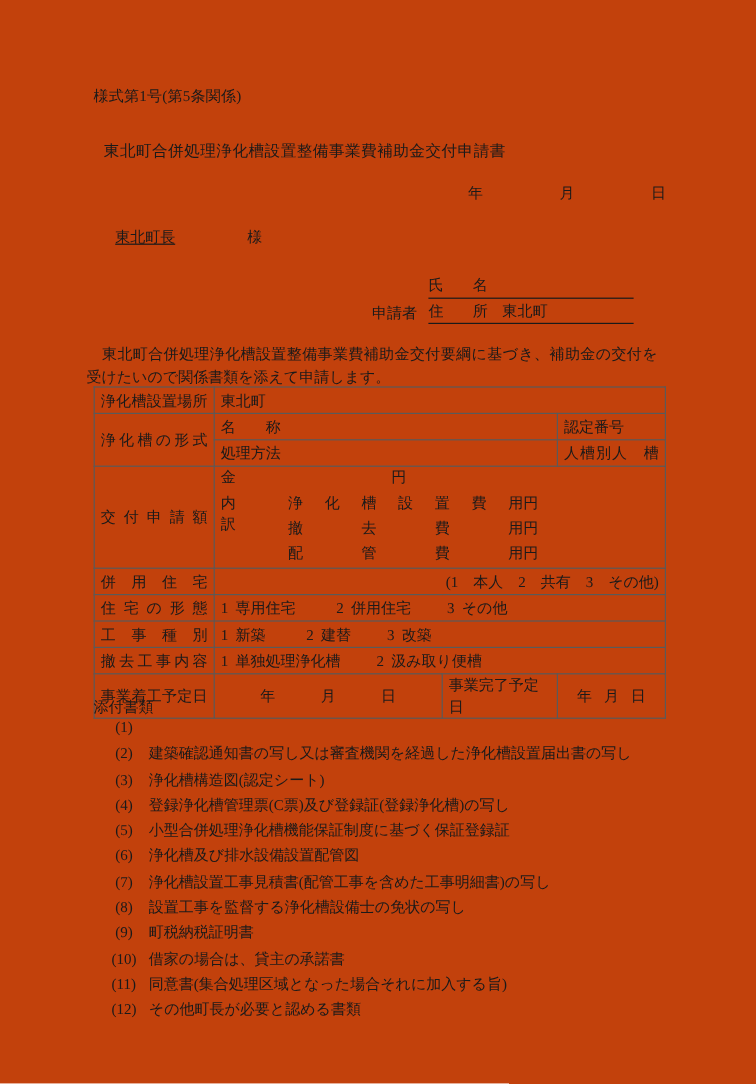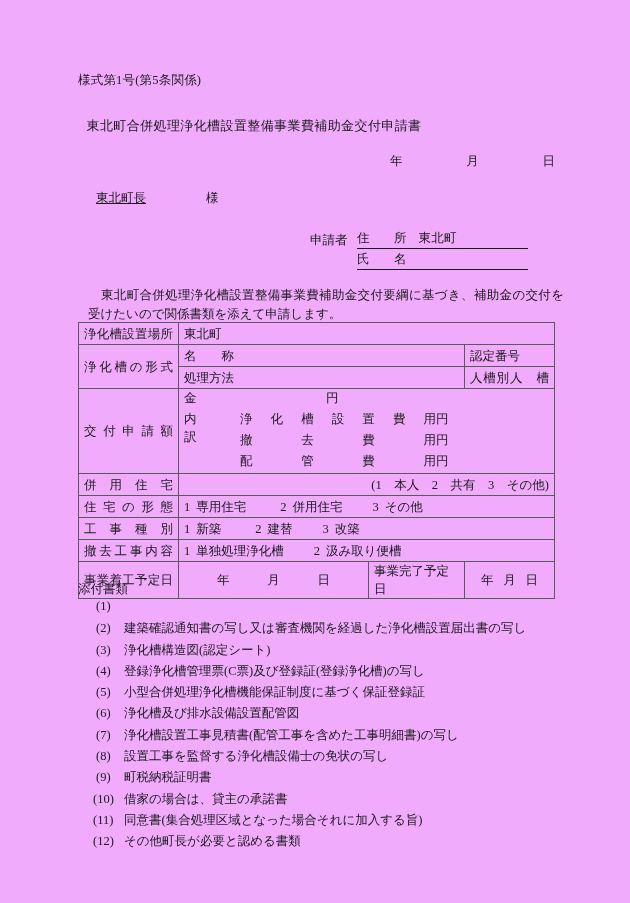--- a/index.html
+++ b/index.html
@@ -8,21 +8,21 @@
     background: #ffffff;
   }
   body {
     font-family: "Liberation Serif", "DejaVu Serif", serif;
     color: #1a1a1a;
   }
   #page {
     position: relative;
     width: 630px;
     height: 903px;
-    background: #f0abfc;
+    background: #c2410c;
     overflow: hidden;
   }
 
   
   .form-no {
     position: absolute;
     left: 78px;
     top: 72px;
     font-size: 12.5px;
     letter-spacing: 0.2px;
@@ -89,21 +89,21 @@
     letter-spacing: 6px;
     padding-right: 6px;
   }
   .applicant-field .fld-val {
     letter-spacing: 0.2px;
   }
 
   
   .intro {
     position: absolute;
-    left: 88px;
+    left: 72px;
     top: 286px;
     width: 476px;
     font-size: 12.5px;
     line-height: 18.5px;
     text-indent: 13px;
     text-align: justify;
   }
 
   
   .form-table {
@@ -224,31 +224,31 @@
     <span>月</span>
     <span>日</span>
   </div>
 
   <div class="addressee">
     <span>東北町長</span><span class="sama">様</span>
   </div>
 
   <div class="applicant">
     <div class="applicant-row">
+      <span class="applicant-label"></span>
+      <span class="applicant-field">
+        <span class="fld-name">氏　名</span>
+        <span class="fld-val"></span>
+      </span>
+    </div>
+    <div class="applicant-row">
       <span class="applicant-label">申請者</span>
       <span class="applicant-field">
         <span class="fld-name">住　所</span>
         <span class="fld-val">東北町</span>
-      </span>
-    </div>
-    <div class="applicant-row">
-      <span class="applicant-label"></span>
-      <span class="applicant-field">
-        <span class="fld-name">氏　名</span>
-        <span class="fld-val"></span>
       </span>
     </div>
   </div>
 
   <div class="intro">東北町合併処理浄化槽設置整備事業費補助金交付要綱に基づき、補助金の交付を受けたいので関係書類を添えて申請します。</div>
 
   <table class="form-table">
     <colgroup>
       <col style="width:100px">
       <col style="width:190px">

